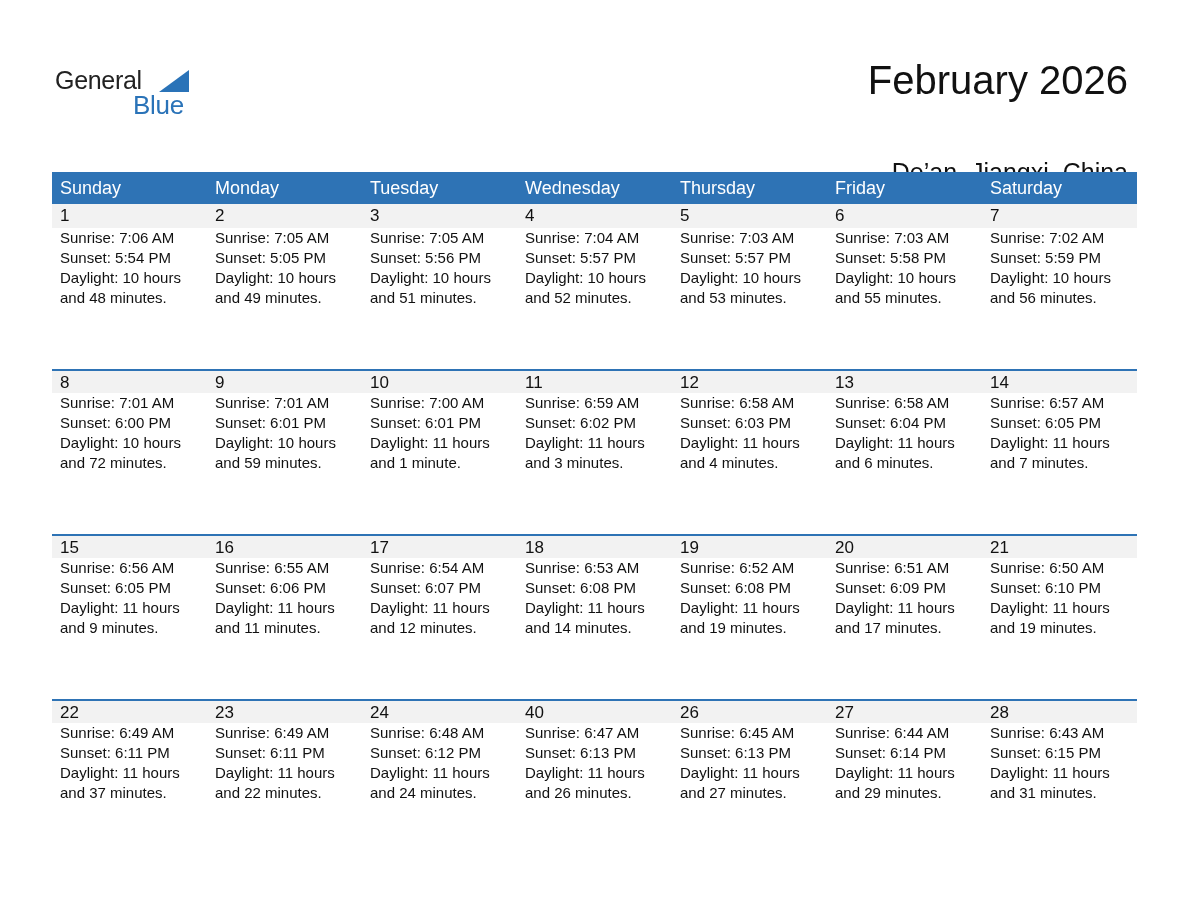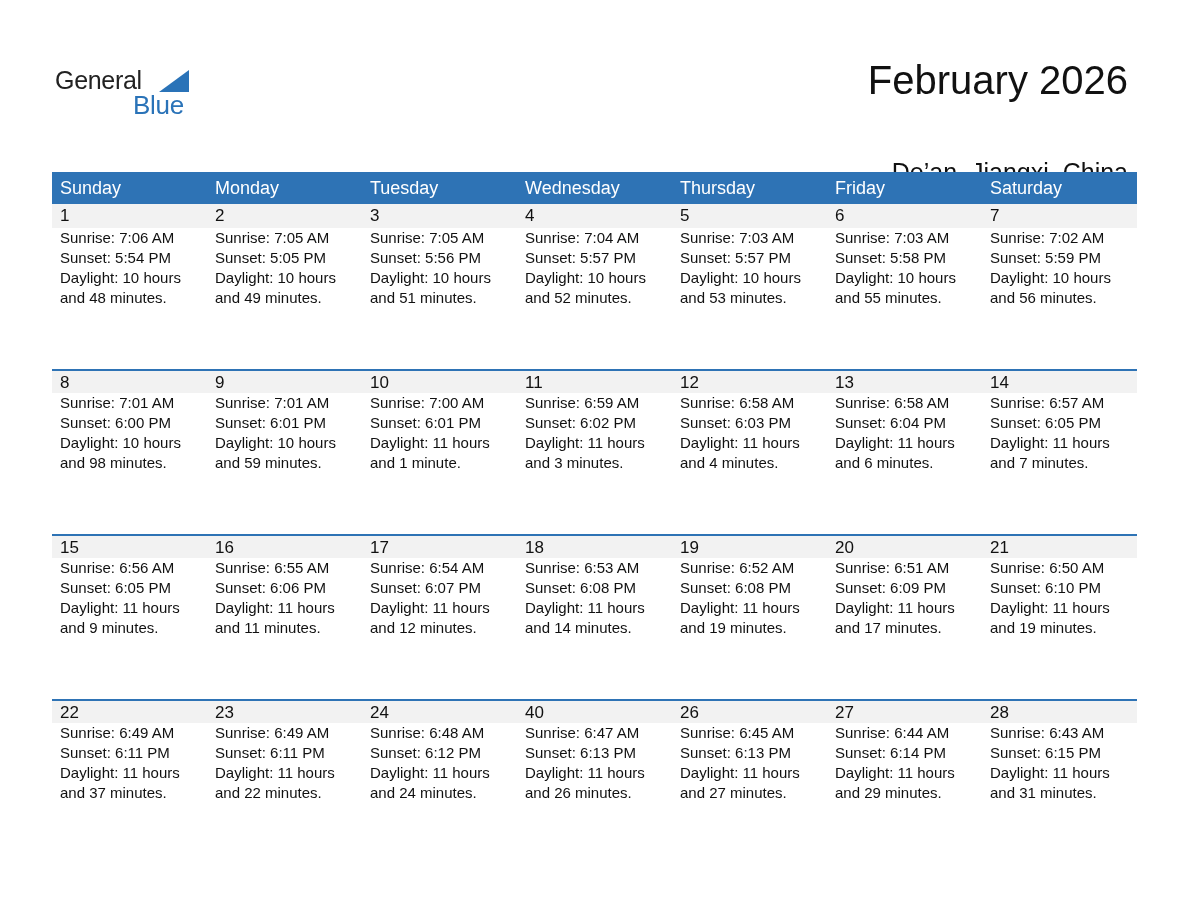--- a/index.html
+++ b/index.html
@@ -144,21 +144,21 @@
           </div>
           <div class="day">
             <div class="day-num">14</div>
           </div>
         </div>
         <div class="week-body">
           <div class="day-info">
             <div>Sunrise: 7:01 AM</div>
             <div>Sunset: 6:00 PM</div>
             <div>Daylight: 10 hours</div>
-            <div>and 98 minutes.</div>
+            <div>and 72 minutes.</div>
           </div>
           <div class="day-info">
             <div>Sunrise: 7:01 AM</div>
             <div>Sunset: 6:01 PM</div>
             <div>Daylight: 10 hours</div>
             <div>and 59 minutes.</div>
           </div>
           <div class="day-info">
             <div>Sunrise: 7:00 AM</div>
             <div>Sunset: 6:01 PM</div>

